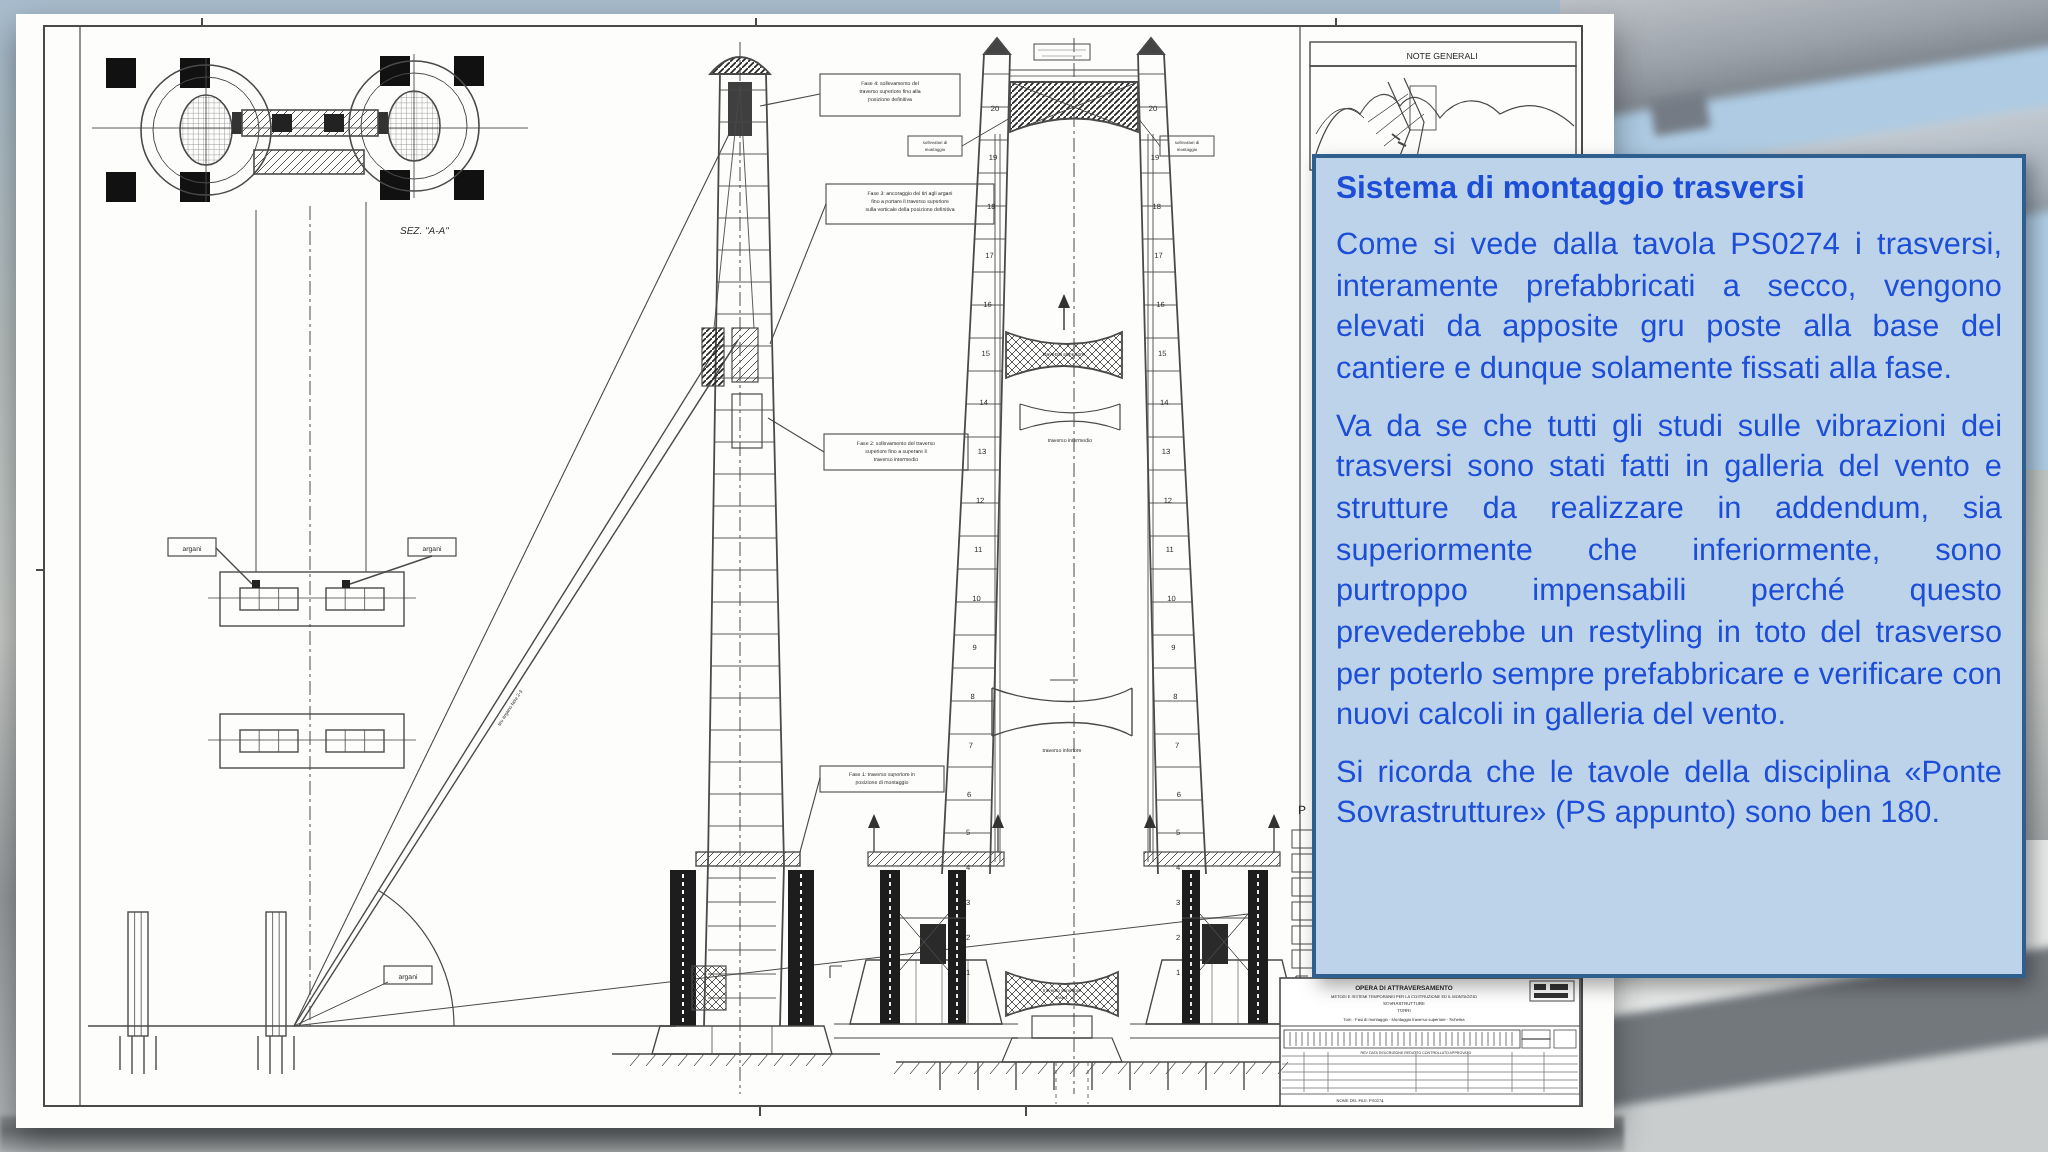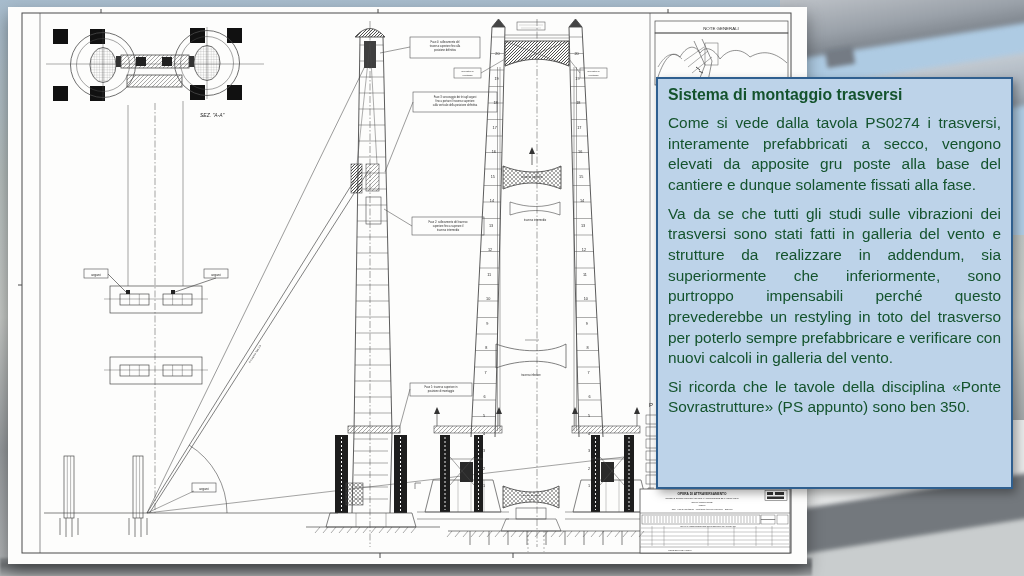--- a/index.html
+++ b/index.html
@@ -13,21 +13,21 @@
   .bg-br{position:absolute;left:740px;top:420px;width:284px;height:156px;background:#d9dbdc;overflow:hidden}
   .bg-br .panel{position:absolute;left:60px;top:-14px;width:260px;height:92px;background:#e6e8e8;border-bottom:2px solid #c2c6c7;transform:rotate(-9deg);filter:blur(2px)}
   .bg-br .band{position:absolute;left:-12px;top:74px;width:340px;height:58px;background:#73787d;transform:rotate(-9deg);filter:blur(2px)}
   .bg-br .panel2{position:absolute;left:-20px;top:120px;width:350px;height:84px;background:#c9cdce;transform:rotate(-9deg);filter:blur(2px)}
   .bg-bottom{position:absolute;left:0;top:558px;width:812px;height:18px;background:linear-gradient(180deg,#8b8f92,#6f7376 40%,#a8abad);filter:blur(1px)}
   
   .sheet{position:absolute;left:8px;top:7px;width:799px;height:557px;background:#fdfdfc;box-shadow:0 8px 16px rgba(0,0,0,.4)}
   .sheet svg{position:absolute;inset:0}
   svg text{font-family:"Liberation Sans",sans-serif;fill:#2a2a2a;stroke:none}
   
-  .overlay{position:absolute;left:656px;top:77px;width:357px;height:412px;box-sizing:border-box;background:#bdd3e9;border:2px solid #2f5f8f;padding:5px 10px 6px 10px;color:#14532d;font-size:15.4px;line-height:1.34;text-align:justify;box-shadow:3px 4px 9px rgba(0,0,0,.35)}
+  .overlay{position:absolute;left:656px;top:77px;width:357px;height:412px;box-sizing:border-box;background:#bdd3e9;border:2px solid #2f5f8f;padding:5px 10px 6px 10px;color:#1d4ed8;font-size:15.4px;line-height:1.34;text-align:justify;box-shadow:3px 4px 9px rgba(0,0,0,.35)}
   .overlay h3{margin:0 0 1px 0;font-size:15.8px;text-align:left}
   .overlay p{margin:8px 0 0 0}
   .overlay p.gap{}
 </style>
 </head>
 <body>
 
 <div class="slide">
 
   <div class="bg-base"></div>
@@ -525,15 +525,15 @@
           <line x1="748" y1="519" x2="748" y2="539" stroke-width="0.35" stroke="#666"></line>
           <line x1="764" y1="519" x2="764" y2="539" stroke-width="0.35" stroke="#666"></line>
         </g>
     </svg>
   </div>
 
   <div class="overlay">
     <h3>Sistema di montaggio trasversi</h3>
     <p>Come si vede dalla tavola PS0274 i trasversi, interamente prefabbricati a secco, vengono elevati da apposite gru poste alla base del cantiere e dunque solamente fissati alla fase.</p>
     <p class="gap">Va da se che tutti gli studi sulle vibrazioni dei trasversi sono stati fatti in galleria del vento e strutture da realizzare in addendum, sia superiormente che inferiormente, sono purtroppo impensabili perché questo prevederebbe un restyling in toto del trasverso per poterlo sempre prefabbricare e verificare con nuovi calcoli in galleria del vento.</p>
-    <p class="gap">Si ricorda che le tavole della disciplina «Ponte Sovrastrutture» (PS appunto) sono ben 350.</p>
+    <p class="gap">Si ricorda che le tavole della disciplina «Ponte Sovrastrutture» (PS appunto) sono ben 180.</p>
   </div>
 </div>
 
 </body></html>

